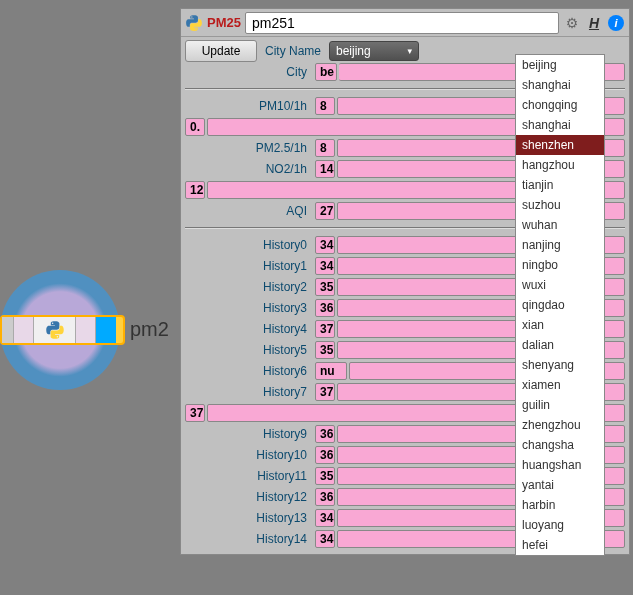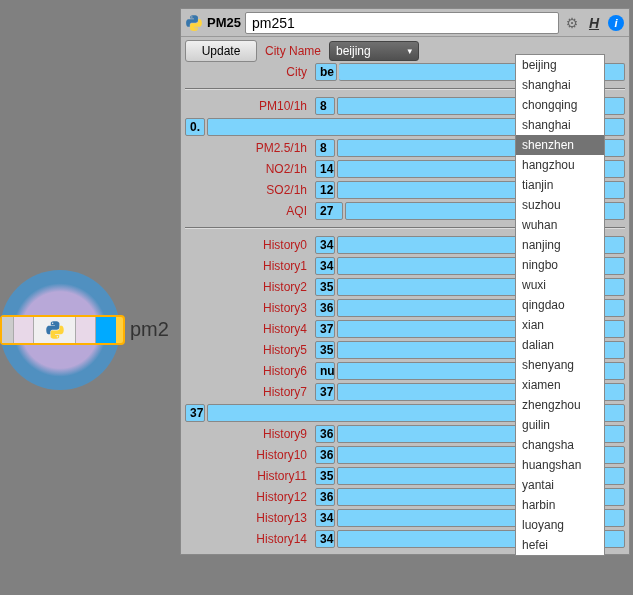--- a/index.html
+++ b/index.html
@@ -15,44 +15,44 @@
 .node-seg.s2 { width: 20px; background: #e8d8e8; }
 .node-seg.s3 { width: 42px; background: #f0f0f0; display: flex; align-items: center; justify-content: center; }
 .node-seg.s4 { width: 20px; background: #e8d8e8; }
 .node-seg.s5 { width: 20px; background: #00aaff; border-right: none; }
 .node-label { position: absolute; left: 130px; top: 48px; font-size: 20px; color: #333; }
 .python-icon { width: 20px; height: 20px; }
 
 
 .panel { position: absolute; left: 180px; top: 8px; width: 450px; background: #c0c0c0; border: 1px solid #888; }
 .panel-header { display: flex; align-items: center; height: 28px; padding: 2px 4px; gap: 4px; background: #c0c0c0; border-bottom: 1px solid #999; }
-.panel-title { font-weight: bold; font-size: 13px; color: #000000; }
+.panel-title { font-weight: bold; font-size: 13px; color: #b91c1c; }
 .panel-input { flex: 1; height: 22px; background: #fff; border: 1px solid #888; border-radius: 2px; padding: 0 6px; font-size: 14px; }
 .header-icon { width: 18px; height: 18px; display: flex; align-items: center; justify-content: center; cursor: pointer; }
 .gear { color: #666; font-size: 14px; }
 .h-icon { font-style: italic; font-weight: bold; font-size: 14px; color: #333; text-decoration: underline; }
 .info-icon { width: 16px; height: 16px; border-radius: 50%; background: #0080ff; color: #fff; font-style: italic; font-weight: bold; text-align: center; line-height: 16px; font-size: 11px; }
 
 .panel-body { padding: 4px; }
 .row { display: flex; align-items: center; height: 20px; margin-bottom: 1px; }
-.row-label { width: 130px; text-align: right; padding-right: 8px; color: #b91c1c; font-size: 12px; }
-.row-value { height: 18px; background: #7dd3fc; border: 1px solid #888; border-radius: 2px; padding: 0 4px; line-height: 16px; font-size: 12px; font-weight: bold; overflow: hidden; }
+.row-label { width: 130px; text-align: right; padding-right: 8px; color: #0c4a6e; font-size: 12px; }
+.row-value { height: 18px; background: #f9a8d4; border: 1px solid #888; border-radius: 2px; padding: 0 4px; line-height: 16px; font-size: 12px; font-weight: bold; overflow: hidden; }
 .row-input { flex: 1; }
 
 .update-btn { width: 72px; height: 22px; background: linear-gradient(#f0f0f0, #d0d0d0); border: 1px solid #888; border-radius: 3px; cursor: pointer; font-size: 12px; margin-right: 8px; }
 
 .dropdown-btn { width: 90px; height: 20px; background: linear-gradient(#707070, #505050); border: 1px solid #444; border-radius: 3px; color: #fff; padding: 0 6px; display: flex; align-items: center; justify-content: space-between; cursor: pointer; font-size: 12px; position: relative; }
 .dropdown-arrow { font-size: 9px; }
 
 .divider { height: 2px; background: #999; border-top: 1px solid #777; border-bottom: 1px solid #ddd; margin: 6px 0; }
 
 
 .dropdown-list { position: absolute; left: 515px; top: 54px; width: 90px; background: #fff; border: 1px solid #888; z-index: 100; max-height: 540px; overflow: visible; }
 .dropdown-item { padding: 2px 6px; font-size: 12px; color: #333; cursor: pointer; line-height: 16px; }
-.dropdown-item.highlighted { background: #737373; color: #fff; }
+.dropdown-item.highlighted { background: #7f1d1d; color: #fff; }
 
 .small-py { width: 18px; height: 18px; display: inline-block; vertical-align: middle; }
 </style>
 </head>
 <body>
 
 <div class="node-area">
   <div class="node-circle">
     <div class="circle-outer"></div>
   </div>
@@ -118,27 +118,26 @@
           <span class="row-label">PM2.5/1h</span>
           <span class="row-value" style="width:20px;">8</span>
           <span class="row-value row-input" style="margin-left:2px;"></span>
         </div>
         <div class="row">
           <span class="row-label">NO2/1h</span>
           <span class="row-value" style="width:20px;">14</span>
           <span class="row-value row-input" style="margin-left:2px;"></span>
         </div>
         <div class="row">
-          <span class="row-label">SO2/1h</span>
           <span class="row-value" style="width:20px;">12</span>
           <span class="row-value row-input" style="margin-left:2px;"></span>
         </div>
         <div class="row">
           <span class="row-label">AQI</span>
-          <span class="row-value" style="width:28px;">27</span>
+          <span class="row-value" style="width:20px;">27</span>
           <span class="row-value row-input" style="margin-left:2px;"></span>
         </div>
       </div>
 
     <div class="divider"></div>
 
     <div id="history-container">
         <div class="row">
           <span class="row-label">History0</span>
           <span class="row-value" style="width:20px;">34</span>
@@ -164,21 +163,21 @@
           <span class="row-value" style="width:20px;">37</span>
           <span class="row-value row-input" style="margin-left:2px;"></span>
         </div>
         <div class="row">
           <span class="row-label">History5</span>
           <span class="row-value" style="width:20px;">35</span>
           <span class="row-value row-input" style="margin-left:2px;"></span>
         </div>
         <div class="row">
           <span class="row-label">History6</span>
-          <span class="row-value" style="width:20px;">nu</span>
+          <span class="row-value" style="width:32px;">nu</span>
           <span class="row-value row-input" style="margin-left:2px;"></span>
         </div>
         <div class="row">
           <span class="row-label">History7</span>
           <span class="row-value" style="width:20px;">37</span>
           <span class="row-value row-input" style="margin-left:2px;"></span>
         </div>
         <div class="row">
           <span class="row-value" style="width:20px;">37</span>
           <span class="row-value row-input" style="margin-left:2px;"></span>
@@ -228,21 +227,21 @@
     <div class="dropdown-item">suzhou</div>
     <div class="dropdown-item">wuhan</div>
     <div class="dropdown-item">nanjing</div>
     <div class="dropdown-item">ningbo</div>
     <div class="dropdown-item">wuxi</div>
     <div class="dropdown-item">qingdao</div>
     <div class="dropdown-item">xian</div>
     <div class="dropdown-item">dalian</div>
     <div class="dropdown-item">shenyang</div>
     <div class="dropdown-item">xiamen</div>
+    <div class="dropdown-item">guilin</div>
     <div class="dropdown-item">zhengzhou</div>
-    <div class="dropdown-item">guilin</div>
     <div class="dropdown-item">changsha</div>
     <div class="dropdown-item">huangshan</div>
     <div class="dropdown-item">yantai</div>
     <div class="dropdown-item">harbin</div>
     <div class="dropdown-item">luoyang</div>
     <div class="dropdown-item">hefei</div>
   </div>
 
 </body></html>

